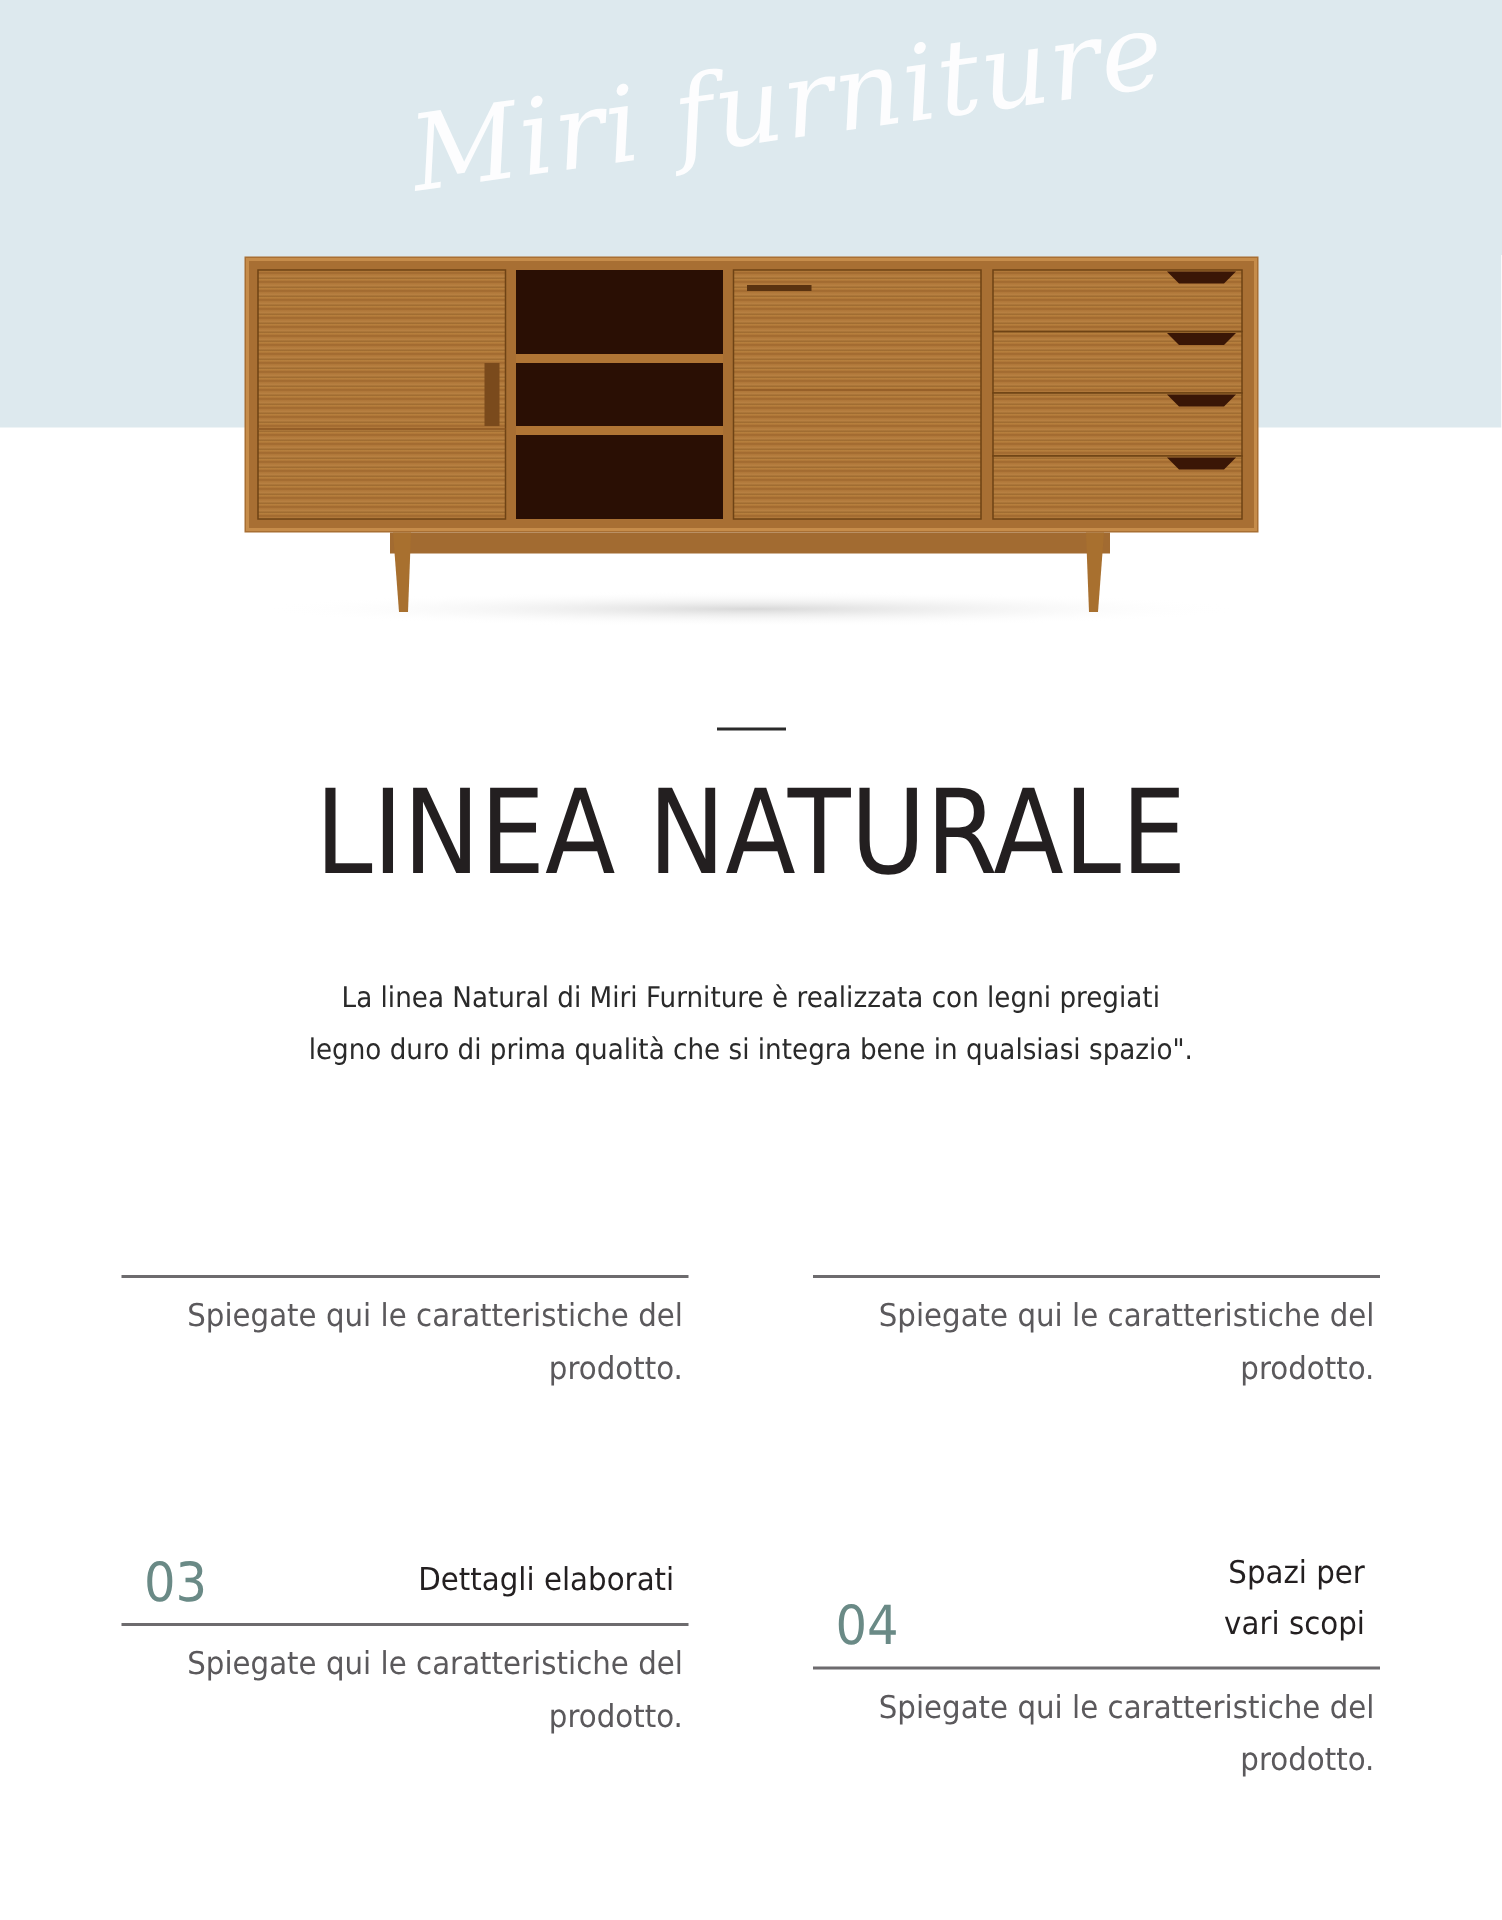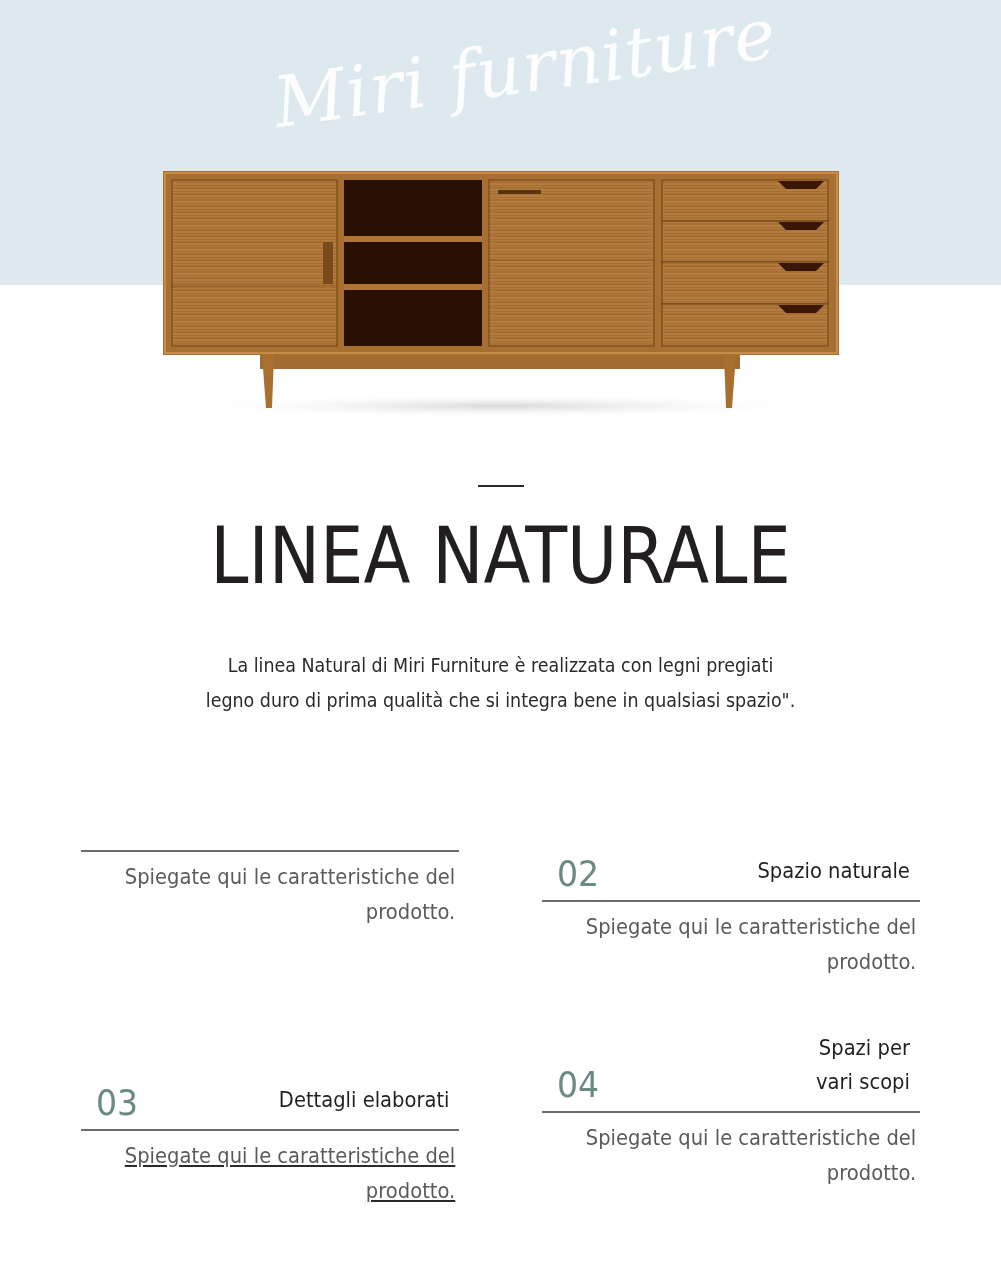--- a/index.html
+++ b/index.html
@@ -104,34 +104,28 @@
 
 <div class="feature" style="left:81px; top:850px;">
   <div class="rule"></div>
   <div class="desc">
     <div>Spiegate qui le caratteristiche del</div>
     <div>prodotto.</div>
   </div>
 </div>
 
 <div class="feature" style="left:542px; top:850px;">
-  <div class="head">
-    <span class="num">02</span>
-    <div class="label">
-      <div>Spazio naturale</div>
-    </div>
-  </div>
   <div class="rule"></div>
   <div class="desc">
     <div>Spiegate qui le caratteristiche del</div>
     <div>prodotto.</div>
   </div>
 </div>
 
-<div class="feature" style="left:81px; top:1079px;text-decoration:underline;">
+<div class="feature" style="left:81px; top:1032px;">
   <div class="head">
     <span class="num">03</span>
     <div class="label">
       <div>Dettagli elaborati</div>
     </div>
   </div>
   <div class="rule"></div>
   <div class="desc">
     <div>Spiegate qui le caratteristiche del</div>
     <div>prodotto.</div>

